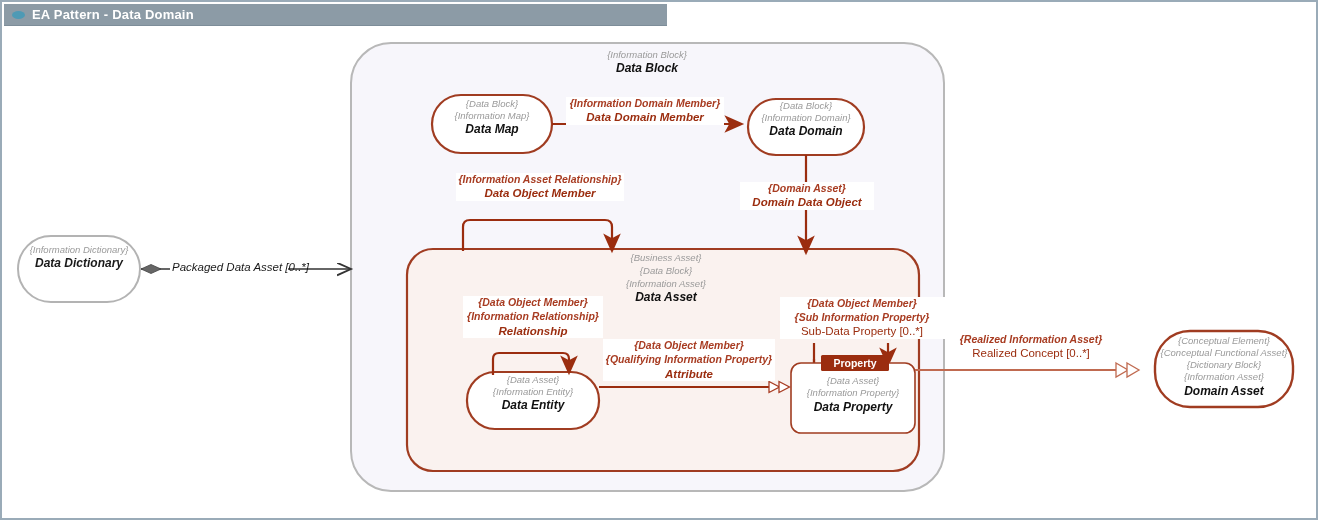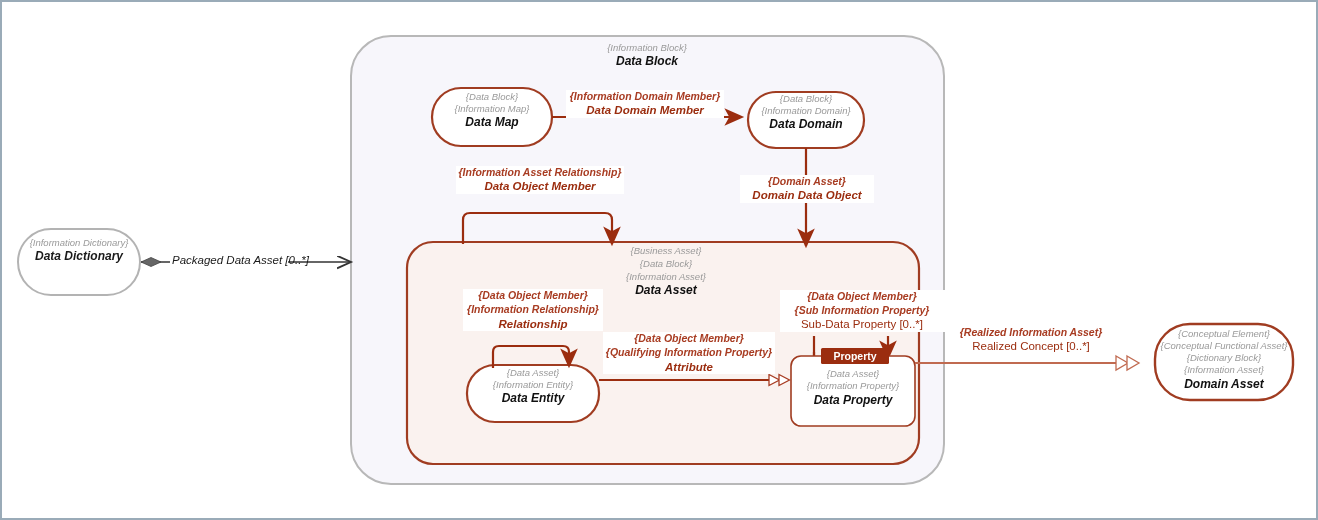--- a/index.html
+++ b/index.html
@@ -34,21 +34,21 @@
   #titlebar .tb-text {
     color: #ffffff;
     font-size: 13px;
     font-weight: bold;
     letter-spacing: 0.2px;
     white-space: nowrap;
     font-family: "Liberation Sans", sans-serif;
   }
   #canvas {
     position: absolute;
-    left: 2px; top: 16px;
+    left: 2px; top: 23px;
     width: 1314px; height: 494px;
   }
   svg { display: block; }
 
   .stereo {
     font-family: "Liberation Sans", sans-serif;
     font-style: italic;
     font-size: 9.5px;
     fill: #9a9a9a;
   }
@@ -98,20 +98,24 @@
     font-weight: bold;
     fill: #ffffff;
   }
   .lbl-bg { fill: #ffffff; }
 </style>
 </head>
 <body>
 
 <div id="page">
 
+  <div id="titlebar">
+    <span class="tb-icon"></span>
+    <span class="tb-text">EA Pattern - Data Domain</span>
+  </div>
 
   <div id="canvas">
   <svg width="1314" height="494" viewBox="0 0 1314 494" xmlns="http://www.w3.org/2000/svg">
     <defs>
       <marker id="solidArrow" markerWidth="10" markerHeight="10" refX="8" refY="4" orient="auto">
         <path d="M0,0 L9,4 L0,8 L2.2,4 z" fill="#9b2d0f"></path>
       </marker>
       <marker id="openArrowBlack" markerWidth="12" markerHeight="10" refX="10" refY="4.5" orient="auto">
         <path d="M0,0 L10,4.5 L0,9" fill="none" stroke="#333333" stroke-width="1.3"></path>
       </marker>

